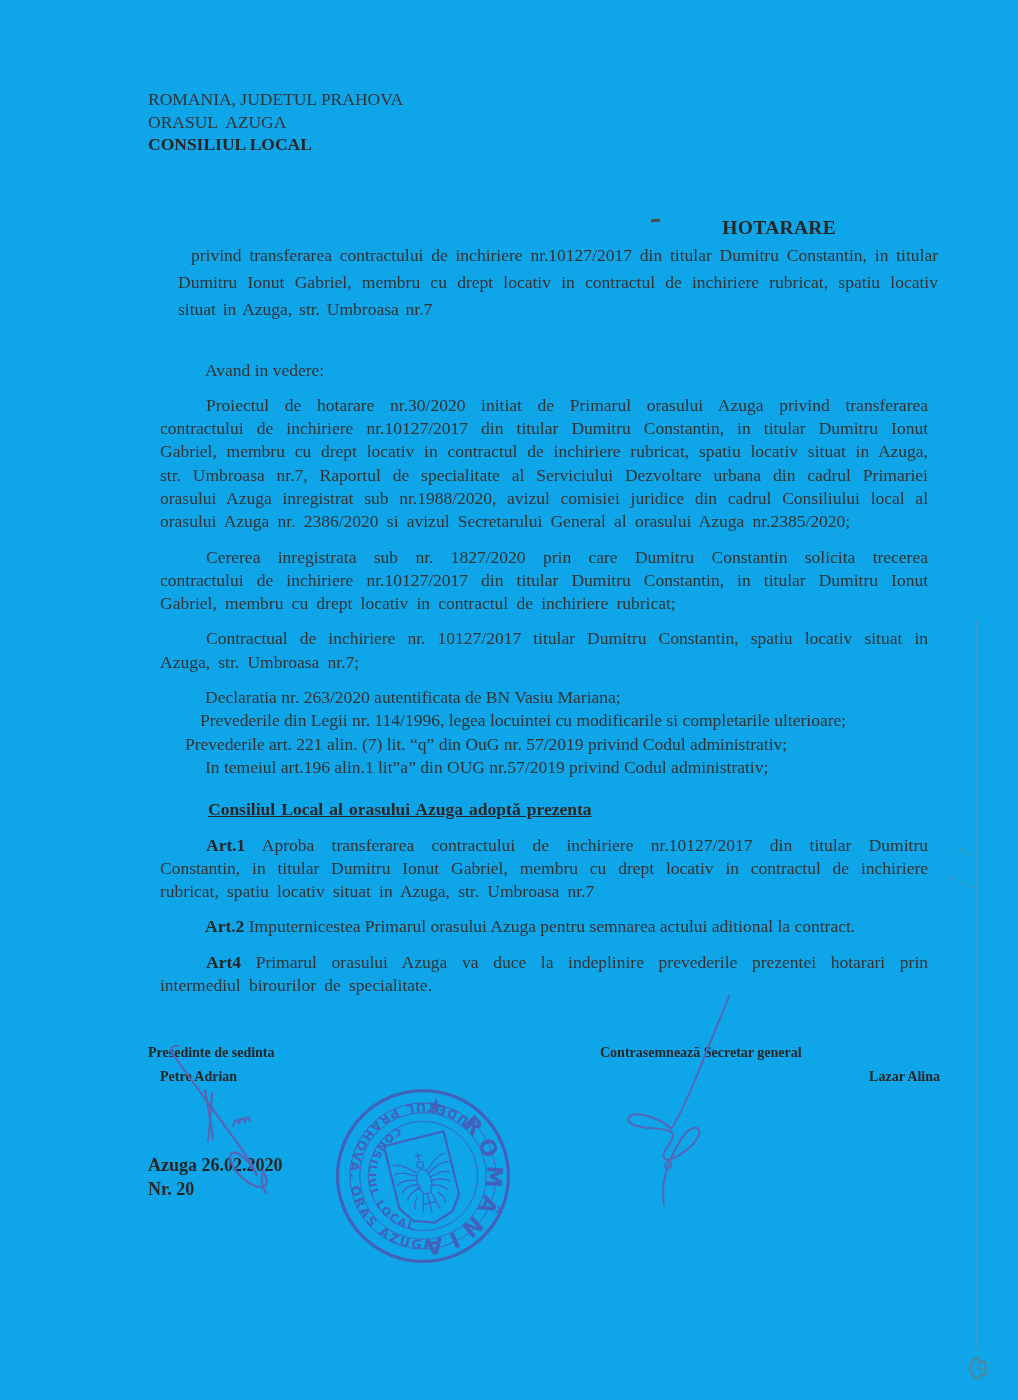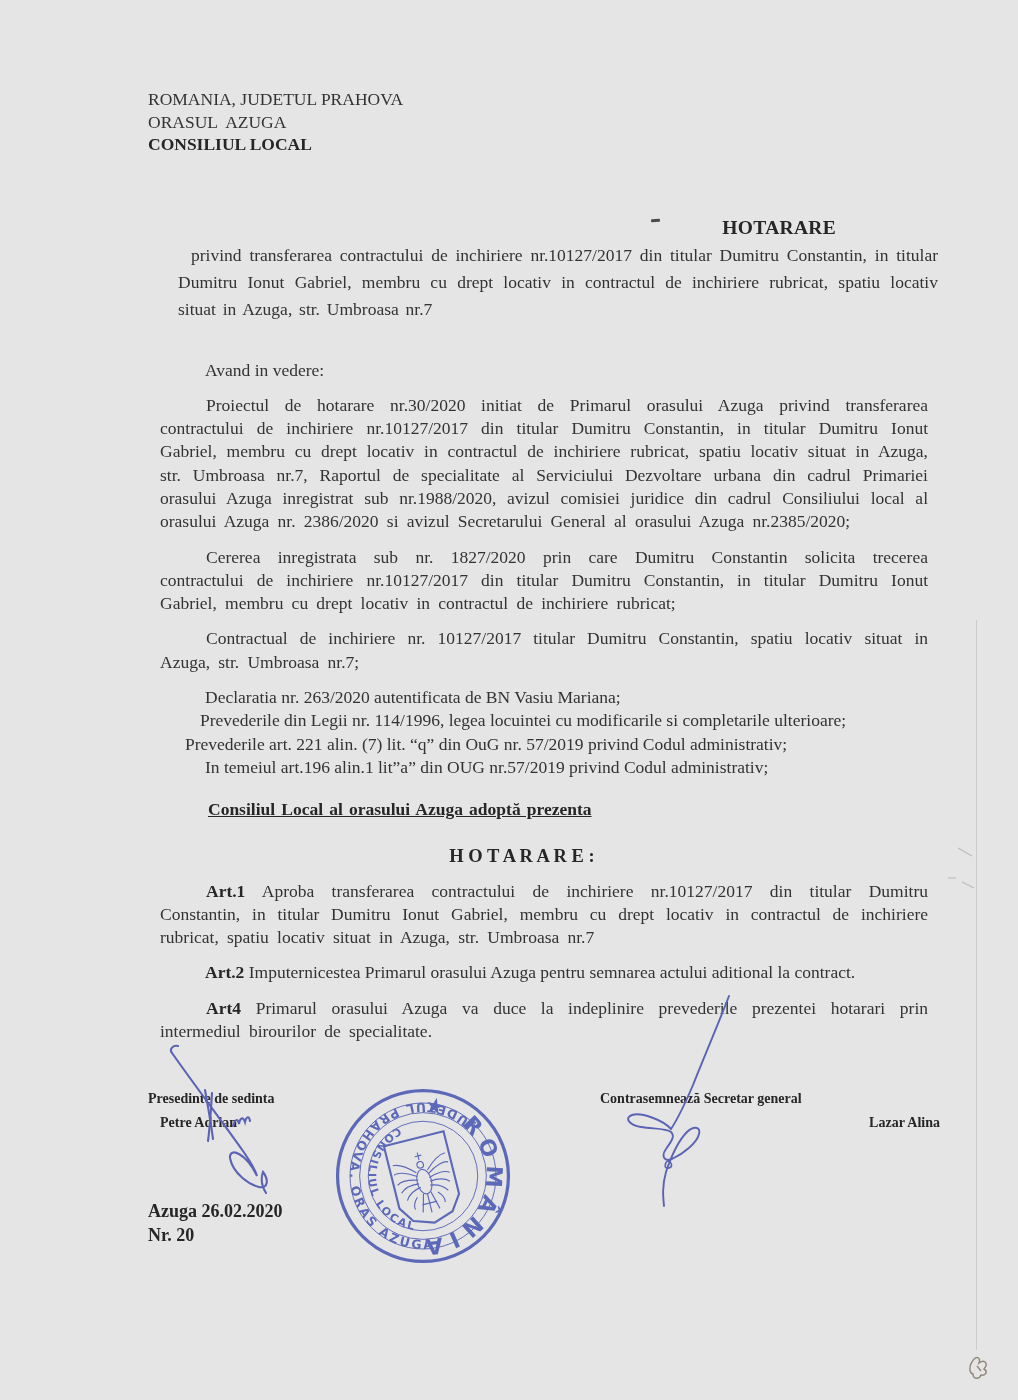--- a/index.html
+++ b/index.html
@@ -1,19 +1,19 @@
 <!DOCTYPE html>
 <html><head>
 <meta charset="utf-8">
 <style>
   html,body{margin:0;padding:0;}
   .page{
     position:relative;
     width:1018px;height:1400px;
-    background:#e5e5e5;
+    background:#0ea5e9;
     overflow:hidden;
     font-family:"Liberation Serif","DejaVu Serif",serif;
     color:#333;
   }
   .content{
     position:absolute;left:148px;top:88px;width:792px;
   }
   .hdr{font-size:17.5px;line-height:22.5px;white-space:pre;}
   .hdr-bold{font-weight:bold;color:#262626;}
   .title{
@@ -85,21 +85,20 @@
     <p class="just">Proiectul de hotarare nr.30/2020 initiat de Primarul orasului Azuga privind transferarea contractului de inchiriere nr.10127/2017 din titular Dumitru Constantin, in titular Dumitru Ionut Gabriel, membru cu drept locativ in contractul de inchiriere rubricat, spatiu locativ situat in Azuga, str. Umbroasa  nr.7, Raportul de specialitate al Serviciului Dezvoltare urbana din cadrul Primariei orasului Azuga inregistrat sub nr.1988/2020, avizul comisiei juridice din cadrul Consiliului local al orasului Azuga nr. 2386/2020 si avizul Secretarului General al orasului Azuga nr.2385/2020;</p>
     <p class="just">Cererea inregistrata sub nr. 1827/2020 prin care Dumitru Constantin solicita trecerea contractului de inchiriere nr.10127/2017 din titular Dumitru Constantin, in titular Dumitru Ionut Gabriel, membru cu drept locativ in contractul de inchiriere rubricat;</p>
     <p class="just">Contractual de inchiriere nr. 10127/2017 titular Dumitru Constantin, spatiu locativ situat in Azuga, str. Umbroasa  nr.7;</p>
     <p class="single ind57">Declaratia nr. 263/2020 autentificata de BN Vasiu Mariana;</p>
     <p class="single ind52">Prevederile din Legii nr. 114/1996, legea locuintei cu modificarile si completarile ulterioare;</p>
     <p class="single ind37">Prevederile art. 221 alin. (7) lit. “q” din OuG nr. 57/2019 privind Codul administrativ;</p>
     <p class="single ind57">In temeiul art.196 alin.1 lit”a” din OUG nr.57/2019 privind Codul administrativ;</p>
 
     <div class="adopt">Consiliul Local al orasului Azuga adoptă prezenta</div>
 
-    <div class="decision">H O T A R A R E :</div>
 
     <p class="just article"><span class="lbl">Art.1</span><span> Aproba transferarea contractului de inchiriere nr.10127/2017 din titular Dumitru Constantin, in titular Dumitru Ionut Gabriel, membru cu drept locativ in contractul de inchiriere rubricat, spatiu locativ situat in Azuga, str. Umbroasa  nr.7</span></p>
 
     <p class="single ind57 article art2"><span class="lbl">Art.2</span><span> Imputernicestea Primarul orasului Azuga pentru semnarea actului aditional la contract.</span></p>
 
     <p class="just article art4"><span class="lbl">Art4</span><span> Primarul orasului Azuga  va duce la indeplinire prevederile prezentei hotarari prin intermediul birourilor de specialitate.</span></p>
 
     <div class="sig-row">
       <div class="sig-left">
         <div class="sig-role">Presedinte de sedinta</div>

